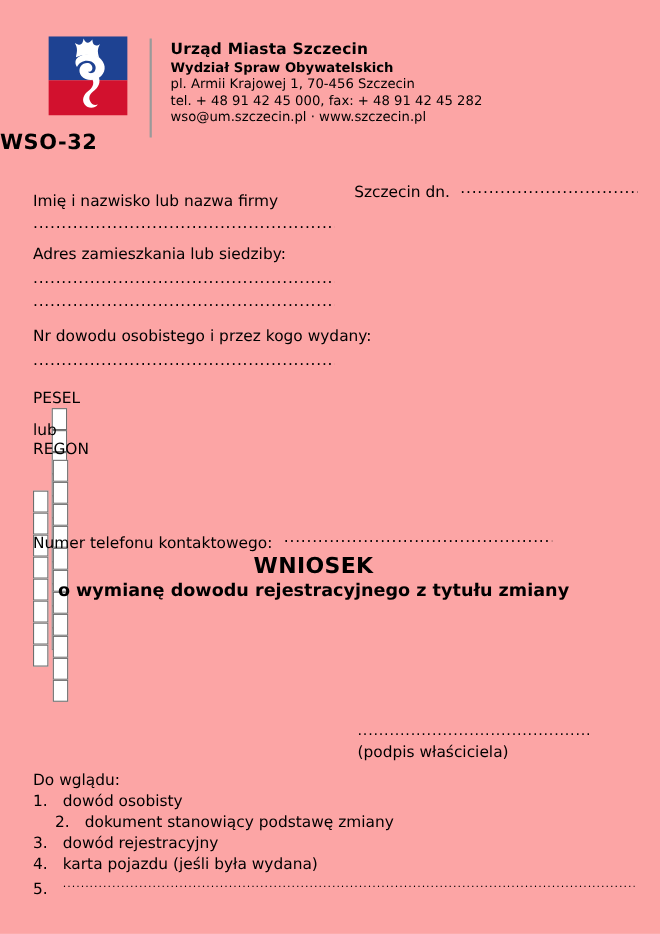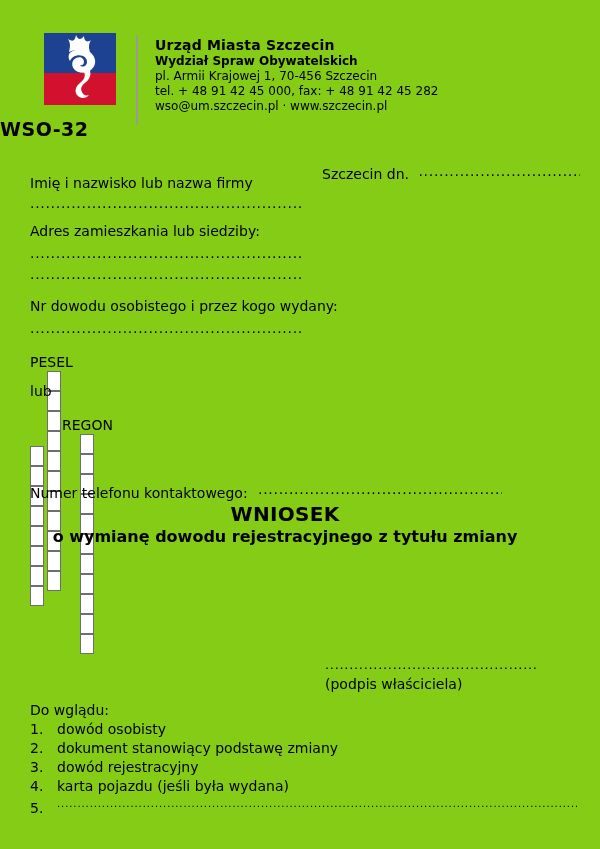--- a/index.html
+++ b/index.html
@@ -1,19 +1,19 @@
 <!DOCTYPE html>
 <html><head>
 <meta charset="utf-8">
 <style>
   * { margin:0; padding:0; box-sizing:border-box; }
   html,body { background:#ffffff; }
   .page {
     position:relative; width:600px; height:849px; margin:0 auto;
-    background:#84cc16; color:#000;
+    background:#fca5a5; color:#000;
     font-family:"DejaVu Sans", sans-serif; font-size:14px;
     overflow:hidden;
   }
   .abs { position:absolute; }
 
   
   .logo { left:44px; top:33px; width:72px; height:72px; display:block; }
   .hdr-divider { left:136px; top:35px; width:2px; height:90px; background:#9a9a9a; }
   .org-block { left:155px; top:37px; line-height:15px; }
   .org-name { font-size:14px; font-weight:bold; line-height:17px; letter-spacing:0.2px; }
@@ -35,21 +35,21 @@
   .r-name-dots    { top:194px; }
   .r-addr-label   { top:222px; }
   .r-addr-dots1   { top:244px; }
   .r-addr-dots2   { top:265px; }
   .r-id-label     { top:297px; }
   .r-id-dots      { top:319px; }
 
   .boxrow { display:flex; align-items:center; height:24px;flex-direction:column; }
   .r-pesel { top:353px; }
   .r-lub   { top:382px; }
-  .r-regon { top:416px;margin-left:32px; }
+  .r-regon { top:400px; }
   .r-reg   { top:446px; }
   .blabel-pesel { display:inline-block; width:50px; }
   .blabel-regon { display:inline-block; width:52px; }
   .blabel-reg   { display:inline-block; width:175px; }
   .cbox {
     width:14px; height:20px; border:1.5px solid #6e6e6e;
     margin-right:2.5px; background:#fff; display:inline-block; flex:0 0 auto;
   }
 
   .r-phone { top:480px; }
@@ -57,21 +57,21 @@
 
   .title    { left:0; top:502px; width:570px; text-align:center; font-size:20px; font-weight:bold; letter-spacing:0.3px; }
   .subtitle { left:0; top:527px; width:570px; text-align:center; font-size:16px; font-weight:bold; }
 
   .sig-dots    { left:325px; top:657px; font-size:13px; }
   .sig-caption { left:325px; top:676px; width:212px; font-size:14px; }
 
   .wglad-heading { top:701px; }
   .list-row { left:30px; font-size:14px; line-height:18px; white-space:nowrap; }
   .list-num { display:inline-block; width:27px; }
-  .li-1 { top:720px; } .li-2 { top:739px; } .li-3 { top:758px; }
+  .li-1 { top:720px; } .li-2 { top:739px;margin-left:20px; } .li-3 { top:758px; }
   .li-4 { top:777px; } .li-5 { top:795px; }
 </style>
 </head>
 <body>
 
 <div class="page">
 
   <svg class="abs logo" viewBox="0 0 72 72" xmlns="http://www.w3.org/2000/svg">
     <rect x="0" y="0" width="72" height="40" fill="#1e4292"></rect>
     <rect x="0" y="40" width="72" height="32" fill="#d2112e"></rect>

